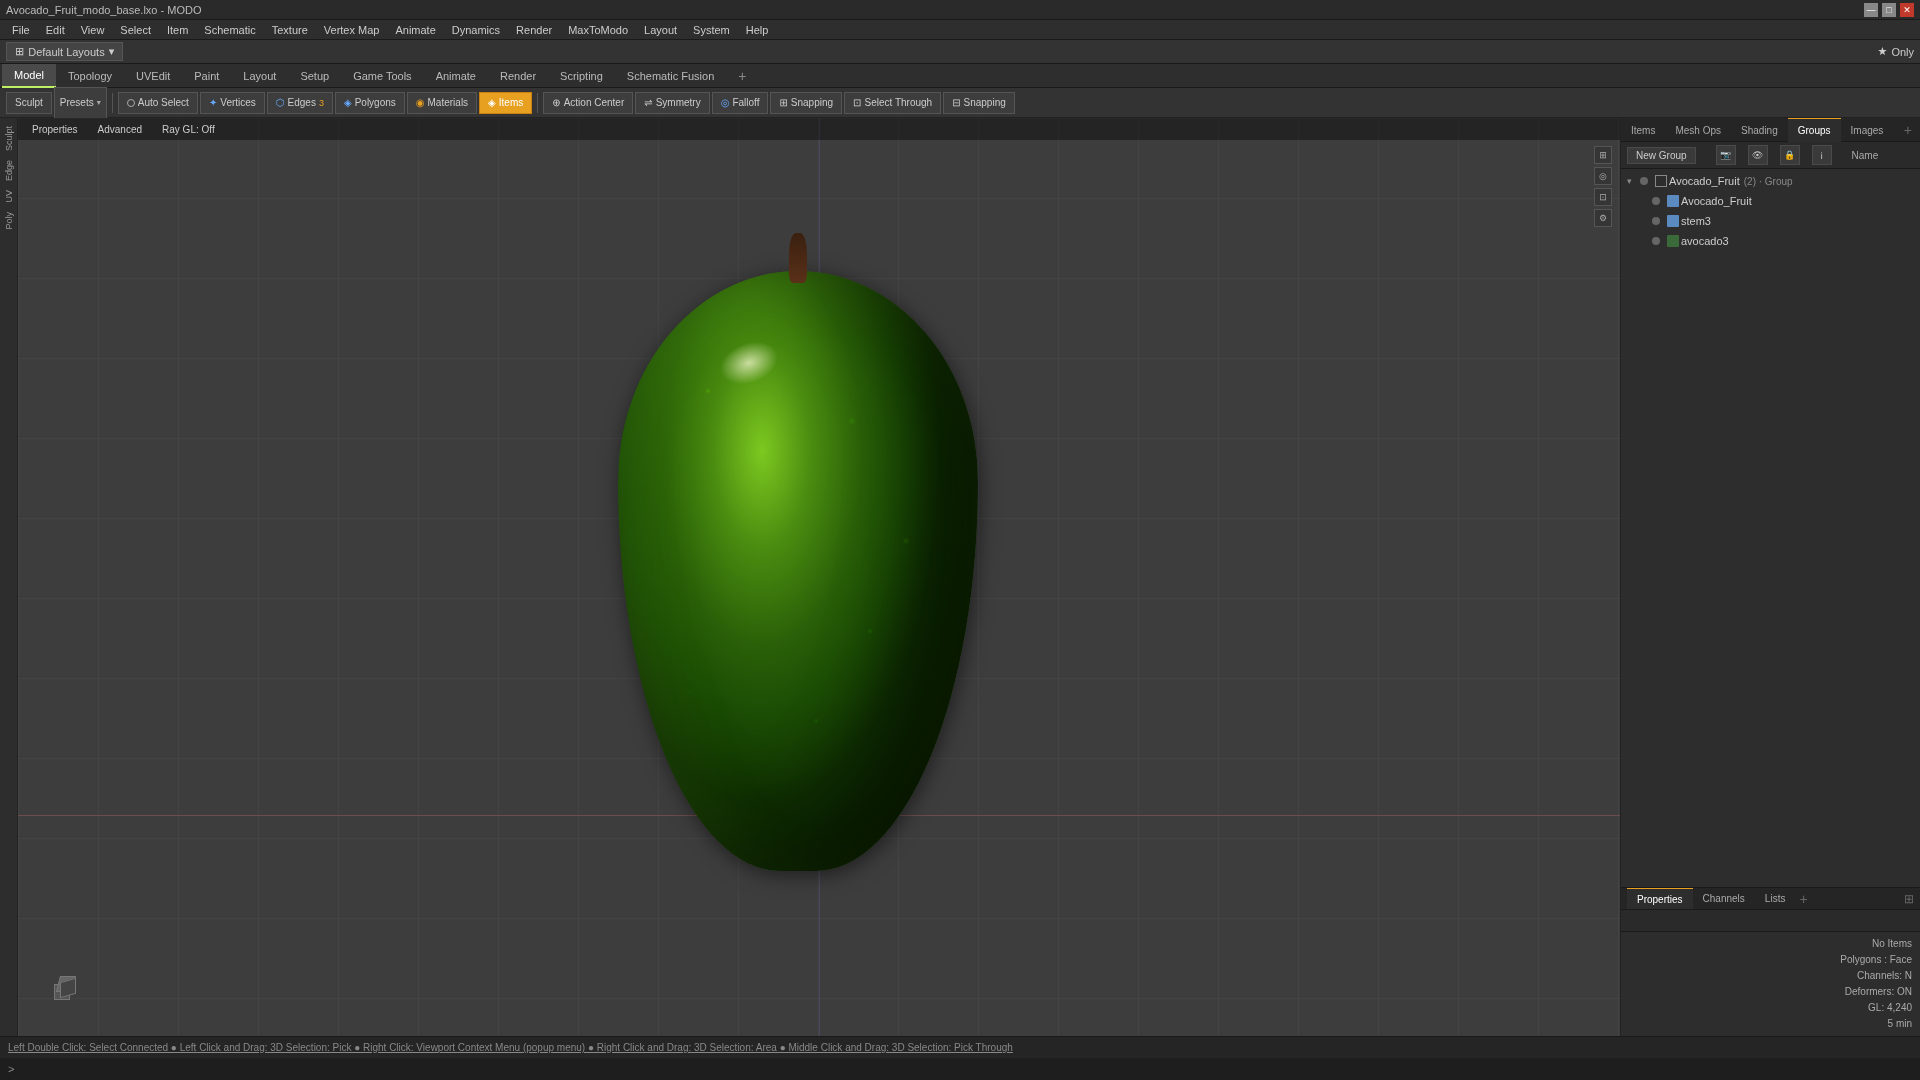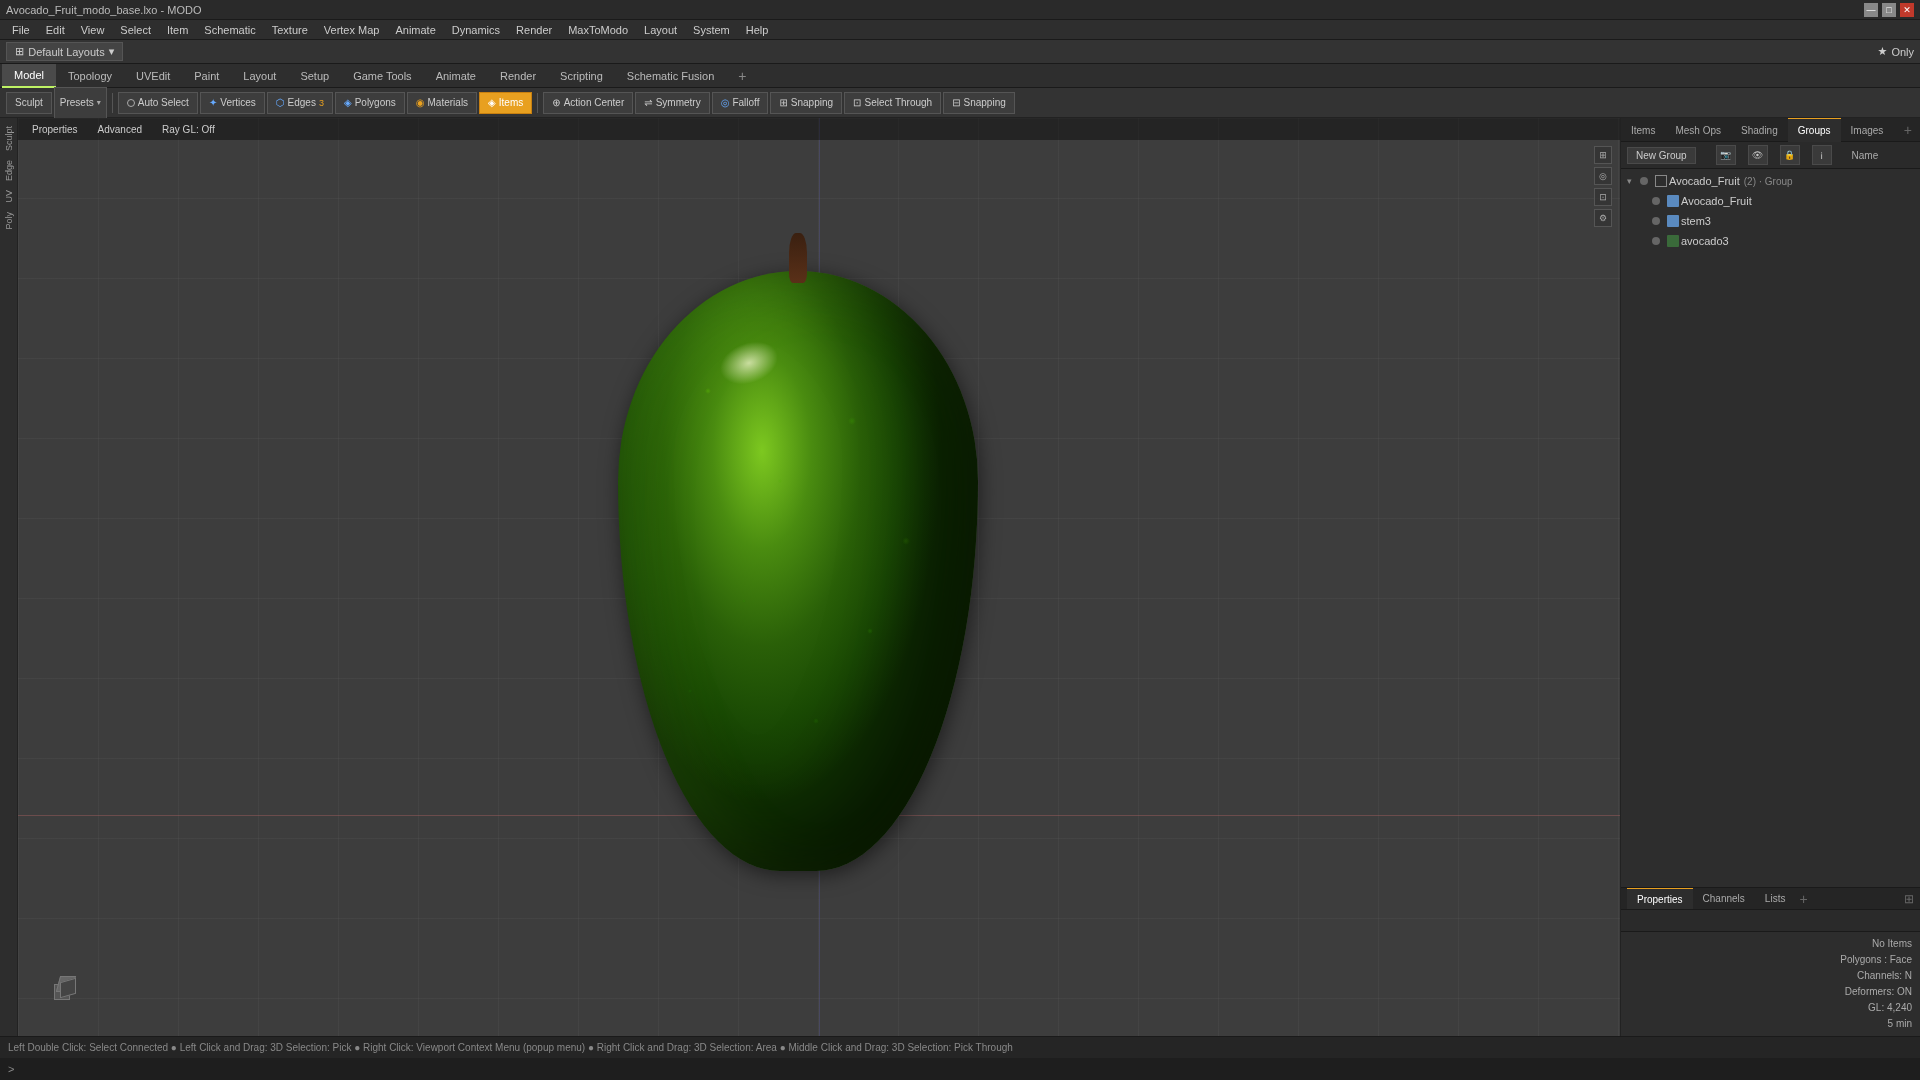--- a/index.html
+++ b/index.html
@@ -131,21 +131,21 @@
     .bp-tab.active { color: #fff; border-top: 1px solid #e8a020; background: #2d2d2d; }
     .bp-tab-add { color: #666; font-size: 14px; cursor: pointer; padding: 0 4px; }
 
     
     #props-panel { height: 22px; background: #2a2a2a; border-top: 1px solid #1a1a1a; display: flex; align-items: center; padding: 0 6px; gap: 4px; }
 
     
     #info-panel { background: #2d2d2d; padding: 4px 8px; border-top: 1px solid #1a1a1a; font-size: 10px; color: #aaa; text-align: right; line-height: 1.6; }
 
     
-    #status-bar { background: #252525; height: 22px; display: flex; align-items: center; padding: 0 8px; border-top: 1px solid #1a1a1a; font-size: 10px; color: #888; }
+    #status-bar { background: #252525; height: 22px; display: flex; align-items: center; padding: 0 8px; border-top: 1px solid #1a1a1a; font-size: 10px; color: #888; text-decoration: underline; }
     #command-bar { background: #1e1e1e; height: 22px; display: flex; align-items: center; padding: 0 8px; }
     .cmd-arrow { color: #888; margin-right: 6px; }
     .cmd-input { flex: 1; background: transparent; border: none; color: #ccc; font-size: 11px; outline: none; }
 
     
     ::-webkit-scrollbar { width: 6px; }
     ::-webkit-scrollbar-track { background: #2a2a2a; }
     ::-webkit-scrollbar-thumb { background: #555; }
   </style>
 </head>

